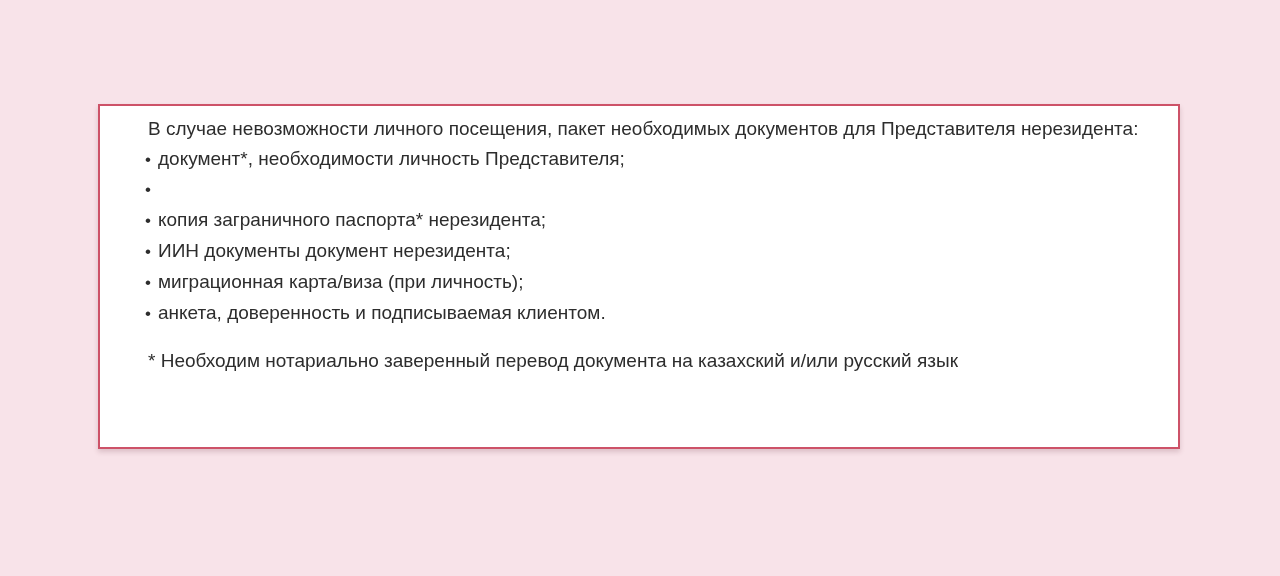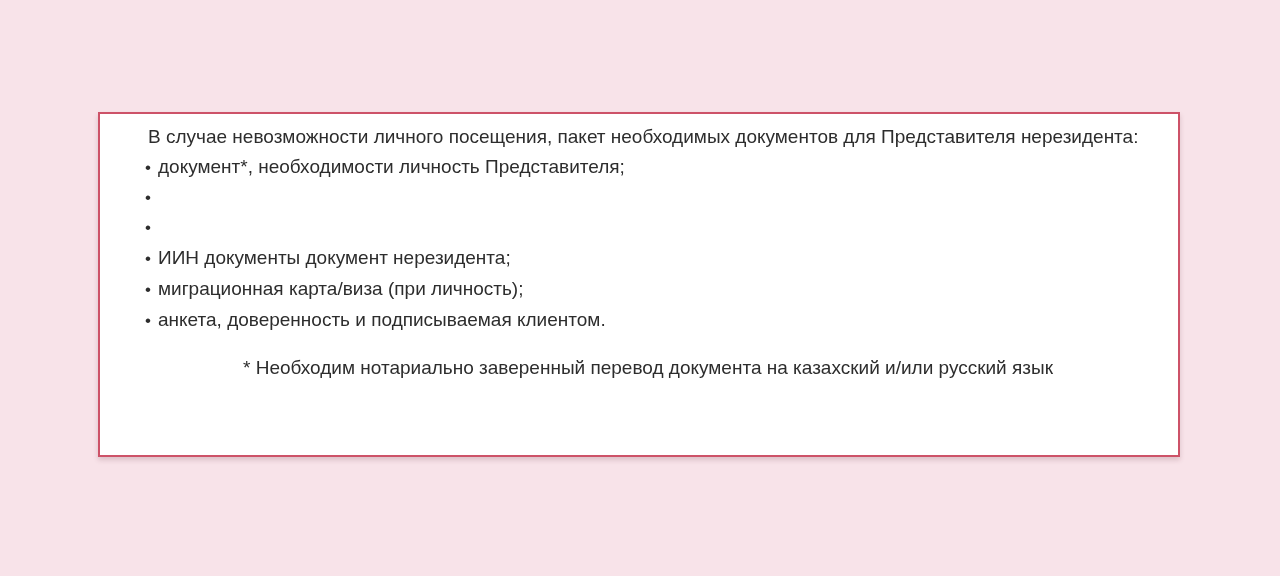--- a/index.html
+++ b/index.html
@@ -17,21 +17,21 @@
     height: 576px;
     background: var(--bg);
     font-family: "Liberation Sans", "DejaVu Sans", sans-serif;
     color: var(--text);
     overflow: hidden;
     position: relative;
   }
   .card {
     position: absolute;
     left: 98px;
-    top: 112px;
+    top: 104px;
     width: 1082px;
     height: 345px;
     background: #ffffff;
     border: 2px solid var(--border);
     box-shadow: 0 3px 5px rgba(90, 30, 45, 0.18);
     padding: 8px 30px 0 48px;
     font-size: 19px;
     line-height: 30px;
   }
   .intro {
@@ -50,40 +50,40 @@
     flex: 0 0 auto;
     width: 13px;
     margin-left: -3px;
     font-size: 17px;
   }
   .important {
     margin: 16px 0 0 0;
   }
   .footnote {
     margin: 17px 0 12px 0;
-    text-align: center;
   }
 </style>
 </head>
 <body>
 
 <div class="card">
 
   <p class="intro">В случае невозможности личного посещения, пакет необходимых документов для Представителя нерезидента:</p>
 
   <ul class="doc-list">
     <li>
       <span class="bullet">•</span>
       <span>документ*, необходимости личность Представителя;</span>
     </li>
     <li>
       <span class="bullet">•</span>
     </li>
     <li>
       <span class="bullet">•</span>
+      <span>копия заграничного паспорта* нерезидента;</span>
     </li>
     <li>
       <span class="bullet">•</span>
       <span>ИИН документы документ нерезидента;</span>
     </li>
     <li>
       <span class="bullet">•</span>
       <span>миграционная карта/виза (при личность);</span>
     </li>
     <li>

